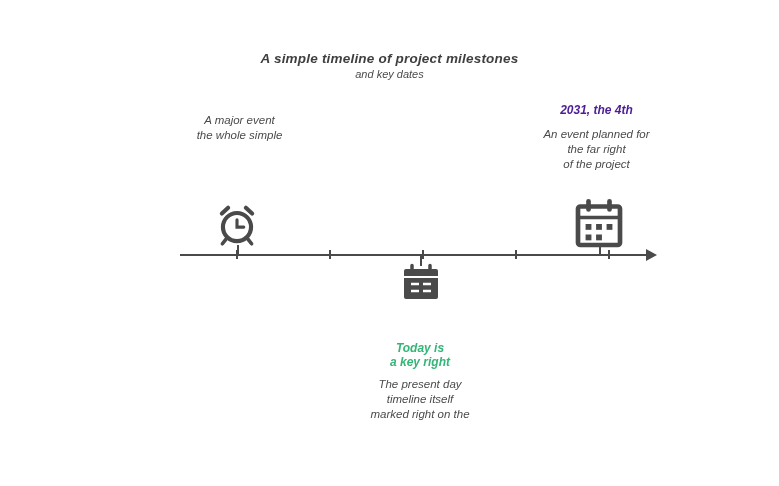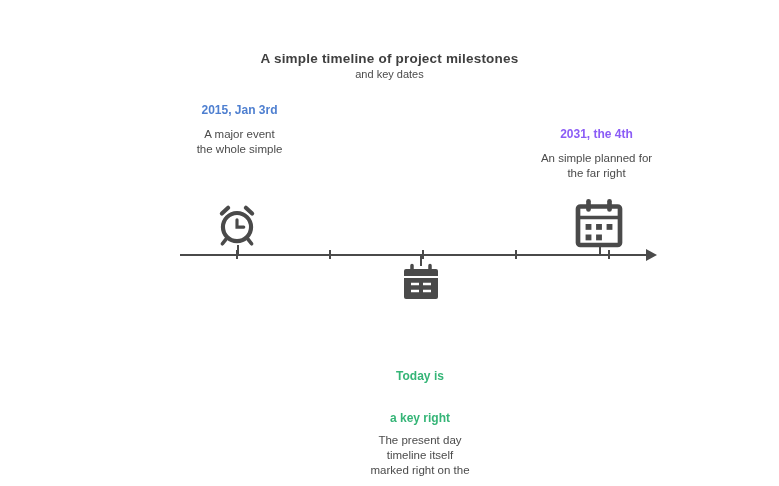--- a/index.html
+++ b/index.html
@@ -3,39 +3,39 @@
 <meta charset="utf-8">
 <style>
   * { margin: 0; padding: 0; box-sizing: border-box; }
   html, body { background: #ffffff; }
   body {
     width: 779px; height: 486px;
     font-family: "Liberation Sans", sans-serif;
     position: relative; overflow: hidden;
     color: #4b4b4b;
   }
-  .canvas { position: absolute; inset: 0; width: 703px; height: 486px; background: #ffffff; }
+  .canvas { position: absolute; inset: 0; width: 703px; height: 486px; background: #ffffff; font-style: italic; }
 
   .title-block {
     position: absolute; top: 51px; left: 0; width: 779px;
     text-align: center; color: #3f3f3f;
   }
   .title-line1 { font-size: 13.5px; font-weight: bold; letter-spacing: .2px; }
   .title-line2 { font-size: 11px; margin-top: 2px; color: #4b4b4b; }
 
   .milestone { position: absolute; text-align: center; }
   .milestone .date { font-size: 12px; font-weight: bold; line-height: 14px; }
   .milestone .desc { font-size: 11.5px; line-height: 15px; color: #4b4b4b; margin-top: 10px; }
 
   .m-past   { top: 103px; left: 157px; width: 165px; }
   .m-past   .date { color: #4e7fd0; }
   .m-future { top: 103px; left: 514px; width: 165px; }
-  .m-future .date { color: #8b5cf6; margin-top: 24px; }
+  .m-future .date { color: #4c1d95; }
   .m-present { top: 341px; left: 330px; width: 180px; }
-  .m-present .date { color: #35b577; margin-top: 28px; }
+  .m-present .date { color: #35b577; }
   .m-present .desc { margin-top: 8px; }
 
   .tl-line {
     position: absolute; top: 254px; left: 180px;
     width: 467px; height: 2px; background: #4a4a4a;
   }
   .tl-tick {
     position: absolute; top: 250px; width: 2px; height: 9px; background: #4a4a4a;
   }
   .tl-arrow {
@@ -61,32 +61,32 @@
 <body>
 
 <div class="canvas">
 
   <div class="title-block">
     <div class="title-line1">A simple timeline of project milestones</div>
     <div class="title-line2">and key dates</div>
   </div>
 
   <div class="milestone m-past">
-    <div class="date">2015, Jan 3rd</div>
     <div class="desc">
       <div>A major event</div>
       <div>the whole simple</div>
     </div>
   </div>
 
   <div class="milestone m-future">
     <div class="date">2031, the 4th</div>
     <div class="desc">
-      <div>An simple planned for</div>
+      <div>An event planned for</div>
       <div>the far right</div>
+      <div>of the project</div>
     </div>
   </div>
 
   <div class="icon icon-alarm">
     <svg width="50" height="50" viewBox="0 0 48 48" fill="none" stroke="#4a4a4a" stroke-linecap="round">
       <circle cx="24" cy="26" r="13.5" stroke-width="4"></circle>
       <path d="M24 19 v7 h6.5" stroke-width="3"></path>
       <path d="M9.5 13 L15.5 7.5" stroke-width="4"></path>
       <path d="M38.5 13 L32.5 7.5" stroke-width="4"></path>
       <path d="M13.5 37.5 L10 42" stroke-width="3.5"></path>

